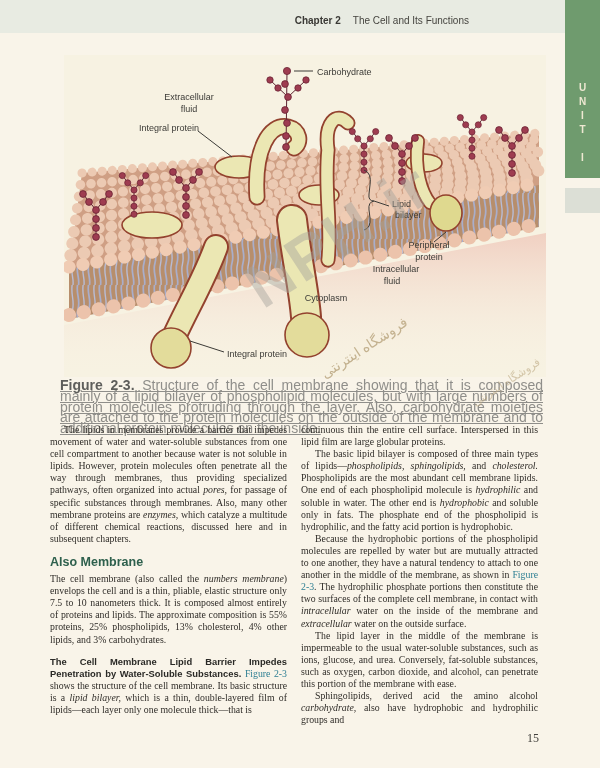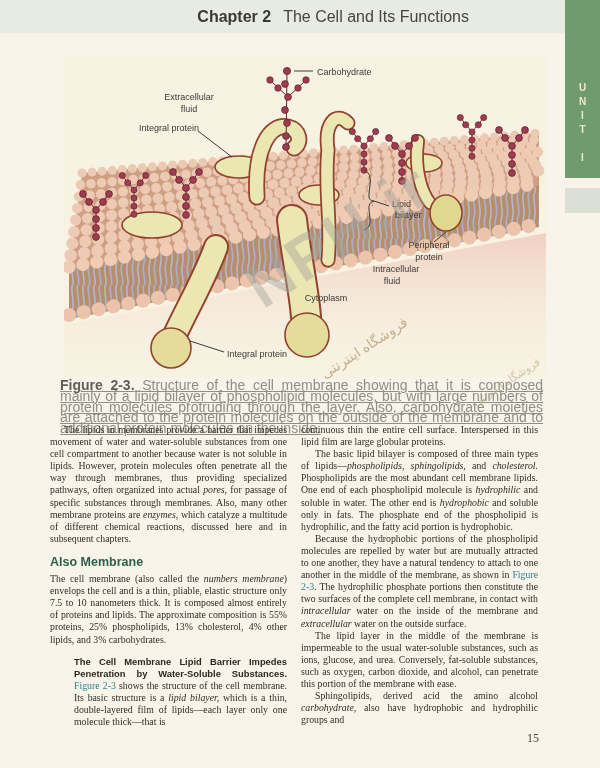--- a/index.html
+++ b/index.html
@@ -3,21 +3,21 @@
 <meta charset="utf-8">
 <style>
   html,body{margin:0;padding:0;}
   body{width:600px;height:768px;position:relative;background:#f9f4e9;overflow:hidden;
        font-family:"Liberation Serif",serif;-webkit-font-smoothing:antialiased;}
 
   
   .header-band{position:absolute;left:0;top:0;width:592px;height:33px;background:#e8ebe2;
                display:flex;align-items:flex-end;justify-content:flex-end;
                padding:0 123px 7px 0;box-sizing:border-box;
-               font-family:"Liberation Sans",sans-serif;font-size:16px;color:#45443f;}
+               font-family:"Liberation Sans",sans-serif;font-size:10px;color:#45443f;}
   .chapter-label{font-weight:bold;color:#3a3935;margin-right:12px;}
   .unit-tab{position:absolute;right:0;top:0;width:35px;height:178px;background:#6f9b6e;
             display:flex;align-items:center;justify-content:flex-end;flex-direction:column;
             padding-bottom:12px;box-sizing:border-box;z-index:3;}
   .unit-tab-label{writing-mode:vertical-rl;text-orientation:upright;letter-spacing:3px;
                   font-family:"Liberation Sans",sans-serif;font-weight:bold;font-size:10px;
                   color:#eee8d2;white-space:pre;}
   .shoulder-tab{position:absolute;right:0;top:188px;width:35px;height:25px;background:#dcdfd6;z-index:3;}
 
   
@@ -41,21 +41,21 @@
   .cap-bold{font-weight:bold;color:#5e5e5b;}
 
   
   .columns{position:absolute;left:50px;top:424px;width:488px;height:316px;}
   .col{position:absolute;top:0;width:237px;font-size:9.8px;line-height:12.1px;
        color:#2f2c28;text-align:justify;}
   .col-left{left:0;}
   .col-right{left:251px;}
   .para{margin:0;}
   .indent{text-indent:14px;}
-  .space-before{margin-top:10px;margin-left:24px;}
+  .space-before{margin-top:10px;}
   .section-heading{font-family:"Liberation Sans",sans-serif;font-weight:bold;font-size:12.5px;
                    color:#2e604d;margin:11px 0 5px 0;}
   .i{font-style:italic;}
   .bh{font-family:"Liberation Sans",sans-serif;font-weight:bold;font-size:9.4px;color:#2a2926;}
   .link{color:#2e7f93;}
 
   .page-number{position:absolute;left:527px;top:731px;font-size:12px;color:#44423e;}
 </style>
 </head>
 <body>

